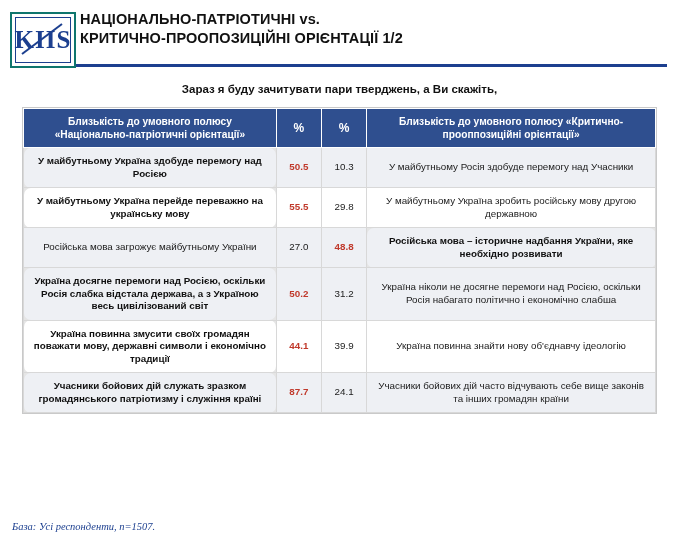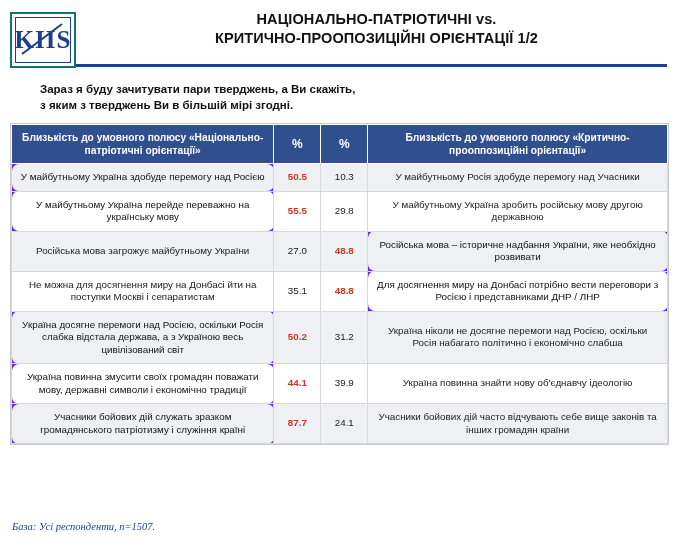--- a/index.html
+++ b/index.html
@@ -52,50 +52,51 @@
   }
   .logo-slash {
     position: absolute;
     left: 6px;
     top: 6px;
     width: 48px;
     height: 38px;
   }
   .title-block {
     flex: 1 1 auto;
-    text-align: center;
-    padding-left: 12px;
+    text-align: left;
+    padding-left: 4px;
   }
   .title-line {
     font-size: 14.5px;
     font-weight: bold;
     line-height: 19px;
     color: #111111;
     letter-spacing: 0.1px;
   }
   .rule {
     height: 3px;
     background: #1c3f8f;
     margin: 2px 12px 0 12px;
   }
 
   
   .intro {
+    text-align: center;
     font-size: 11.5px;
     font-weight: bold;
     line-height: 16px;
     margin: 14px 40px 10px 40px;
     color: #111111;
   }
 
   
   .panel {
-    margin: 0 10px;
+    margin: 0 22px;
     border: 1px solid #c9c9c9;
-    background: #6d28d9;
+    background: #e5e5e5;
   }
   table.matrix {
     border-collapse: collapse;
     width: 100%;
     table-layout: fixed;
   }
   table.matrix col.c-left   { width: 246px; }
   table.matrix col.c-pct    { width: 44px; }
   table.matrix col.c-right  { width: 281px; }
 
@@ -129,21 +130,21 @@
     font-weight: normal;
     text-align: center;
     padding: 4px 2px;
     color: #1a1a1a;
   }
   td.num.hi {
     color: #c0392b;
     font-weight: bold;
   }
   td.stmt.bold {
-    font-weight: normal;
+    font-weight: bold;
     color: #111111;
     border-radius: 7px;
   }
 
   
   .footer {
     position: absolute;
     left: 12px;
     bottom: 12px;
     font-size: 10.5px;
@@ -165,21 +166,20 @@
   </div>
   <div class="title-block">
     <div class="title-line">НАЦІОНАЛЬНО-ПАТРІОТИЧНІ vs.</div>
     <div class="title-line">КРИТИЧНО-ПРООПОЗИЦІЙНІ ОРІЄНТАЦІЇ 1/2</div>
   </div>
 </div>
 <div class="rule"></div>
 
 <div class="intro">
   <div>Зараз я буду зачитувати пари тверджень, а Ви скажіть,</div>
-  <div>з яким з тверджень Ви в більшій мірі згодні.</div>
 </div>
 
 <div class="panel">
   <table class="matrix">
     <colgroup>
       <col class="c-left">
         <col class="c-pct">
         <col class="c-pct">
         <col class="c-right">
     </colgroup>
@@ -203,26 +203,20 @@
           <td class="num hi">55.5</td>
           <td class="num">29.8</td>
           <td class="stmt">У майбутньому Україна зробить російську мову другою державною</td>
         </tr>
         <tr class="odd">
           <td class="stmt">Російська мова загрожує майбутньому України</td>
           <td class="num">27.0</td>
           <td class="num hi">48.8</td>
           <td class="stmt bold">Російська мова – історичне надбання України, яке необхідно розвивати</td>
         </tr>
-        <tr class="even">
-          <td class="stmt">Не можна для досягнення миру на Донбасі йти на поступки Москві і сепаратистам</td>
-          <td class="num">35.1</td>
-          <td class="num hi">48.8</td>
-          <td class="stmt bold">Для досягнення миру на Донбасі потрібно вести переговори з Росією і представниками ДНР / ЛНР</td>
-        </tr>
         <tr class="odd">
           <td class="stmt bold">Україна досягне перемоги над Росією, оскільки Росія слабка відстала держава, а з Україною весь цивілізований світ</td>
           <td class="num hi">50.2</td>
           <td class="num">31.2</td>
           <td class="stmt">Україна ніколи не досягне перемоги над Росією, оскільки Росія набагато політично і економічно слабша</td>
         </tr>
         <tr class="even">
           <td class="stmt bold">Україна повинна змусити своїх громадян поважати мову, державні символи і економічно традиції</td>
           <td class="num hi">44.1</td>
           <td class="num">39.9</td>

